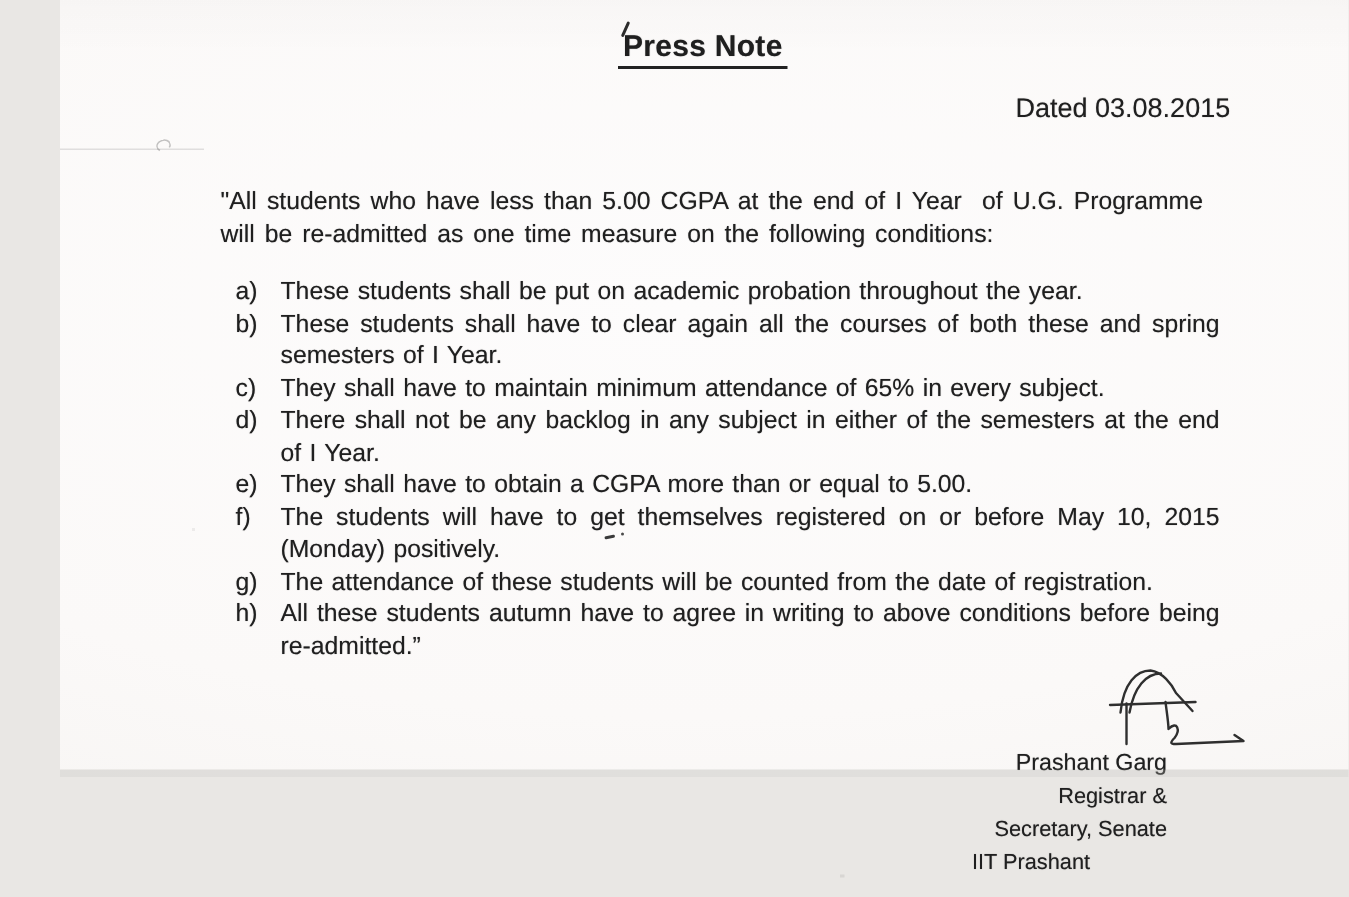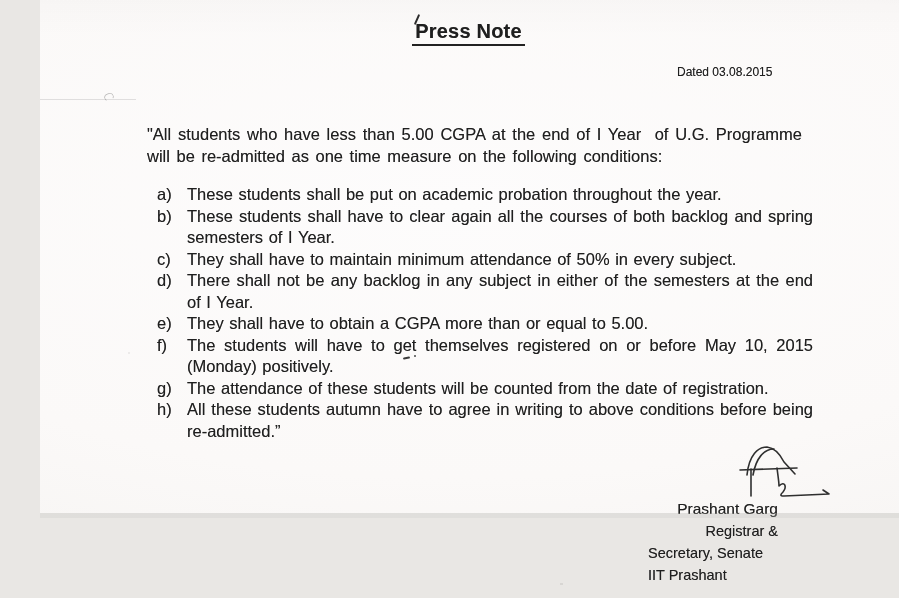--- a/index.html
+++ b/index.html
@@ -30,21 +30,21 @@
     letter-spacing:0.2px;
   }
   .p-tick{
     position:absolute; left:376px; top:14px; width:2px; height:11px;
     background:#2c2c2c; transform:rotate(24deg); border-radius:1px;
   }
 
   
   .date-line{
     position:absolute; left:637px; top:63px;
-    font-size:12px; line-height:19px;
+    font-size:18px; line-height:19px;
   }
 
   
   .intro{
     position:absolute; left:107px; top:124px; width:655px;
     font-size:16.5px; line-height:21.5px;
     text-align:justify; word-spacing:2px;
     white-space:pre-wrap;
   }
 
@@ -63,21 +63,21 @@
   .sig-svg{ position:absolute; left:688px; top:440px; width:110px; height:62px; }
 
   
   .sig-block{
     position:absolute; left:608px; top:498px; width:130px;
     line-height:22px; white-space:nowrap;
   }
   .sig-name{ font-size:15.5px; font-weight:400; text-align:right; }
   .sig-line{ font-size:14.5px; font-weight:400; }
   .sig-right{ text-align:right; }
-  .sig-center{ text-align:left; }
+  .sig-center{ text-align:right; }
   .sig-left{ text-align:left; }
 
   
   .edge-line-right{
     position:absolute; left:889px; top:0; width:2px; height:275px;
     background:linear-gradient(180deg, rgba(85,85,85,0.55) 0%, rgba(110,110,110,0.3) 55%, rgba(130,130,130,0) 100%);
   }
   .scan-line-left{
     position:absolute; left:0; top:99px; width:96px; height:1px;
     background:rgba(80,80,80,0.16);
@@ -117,25 +117,25 @@
 
   <div class="intro scan-text">"All students who have less than 5.00 CGPA at the end of I Year  of U.G. Programme will be re-admitted as one time measure on the following conditions:</div>
 
   <ol class="conditions scan-text">
     <li class="cond one-line">
       <span class="marker">a)</span>
       <span class="txt">These students shall be put on academic probation throughout the year.</span>
     </li>
     <li class="cond">
       <span class="marker">b)</span>
-      <span class="txt">These students shall have to clear again all the courses of both backlog and spring semesters of I Year.</span>
+      <span class="txt">These students shall have to clear again all the courses of both these and spring semesters of I Year.</span>
     </li>
     <li class="cond one-line">
       <span class="marker">c)</span>
-      <span class="txt">They shall have to maintain minimum attendance of 50% in every subject.</span>
+      <span class="txt">They shall have to maintain minimum attendance of 65% in every subject.</span>
     </li>
     <li class="cond">
       <span class="marker">d)</span>
       <span class="txt">There shall not be any backlog in any subject in either of the semesters at the end of I Year.</span>
     </li>
     <li class="cond one-line">
       <span class="marker">e)</span>
       <span class="txt">They shall have to obtain a CGPA more than or equal to 5.00.</span>
     </li>
     <li class="cond">

